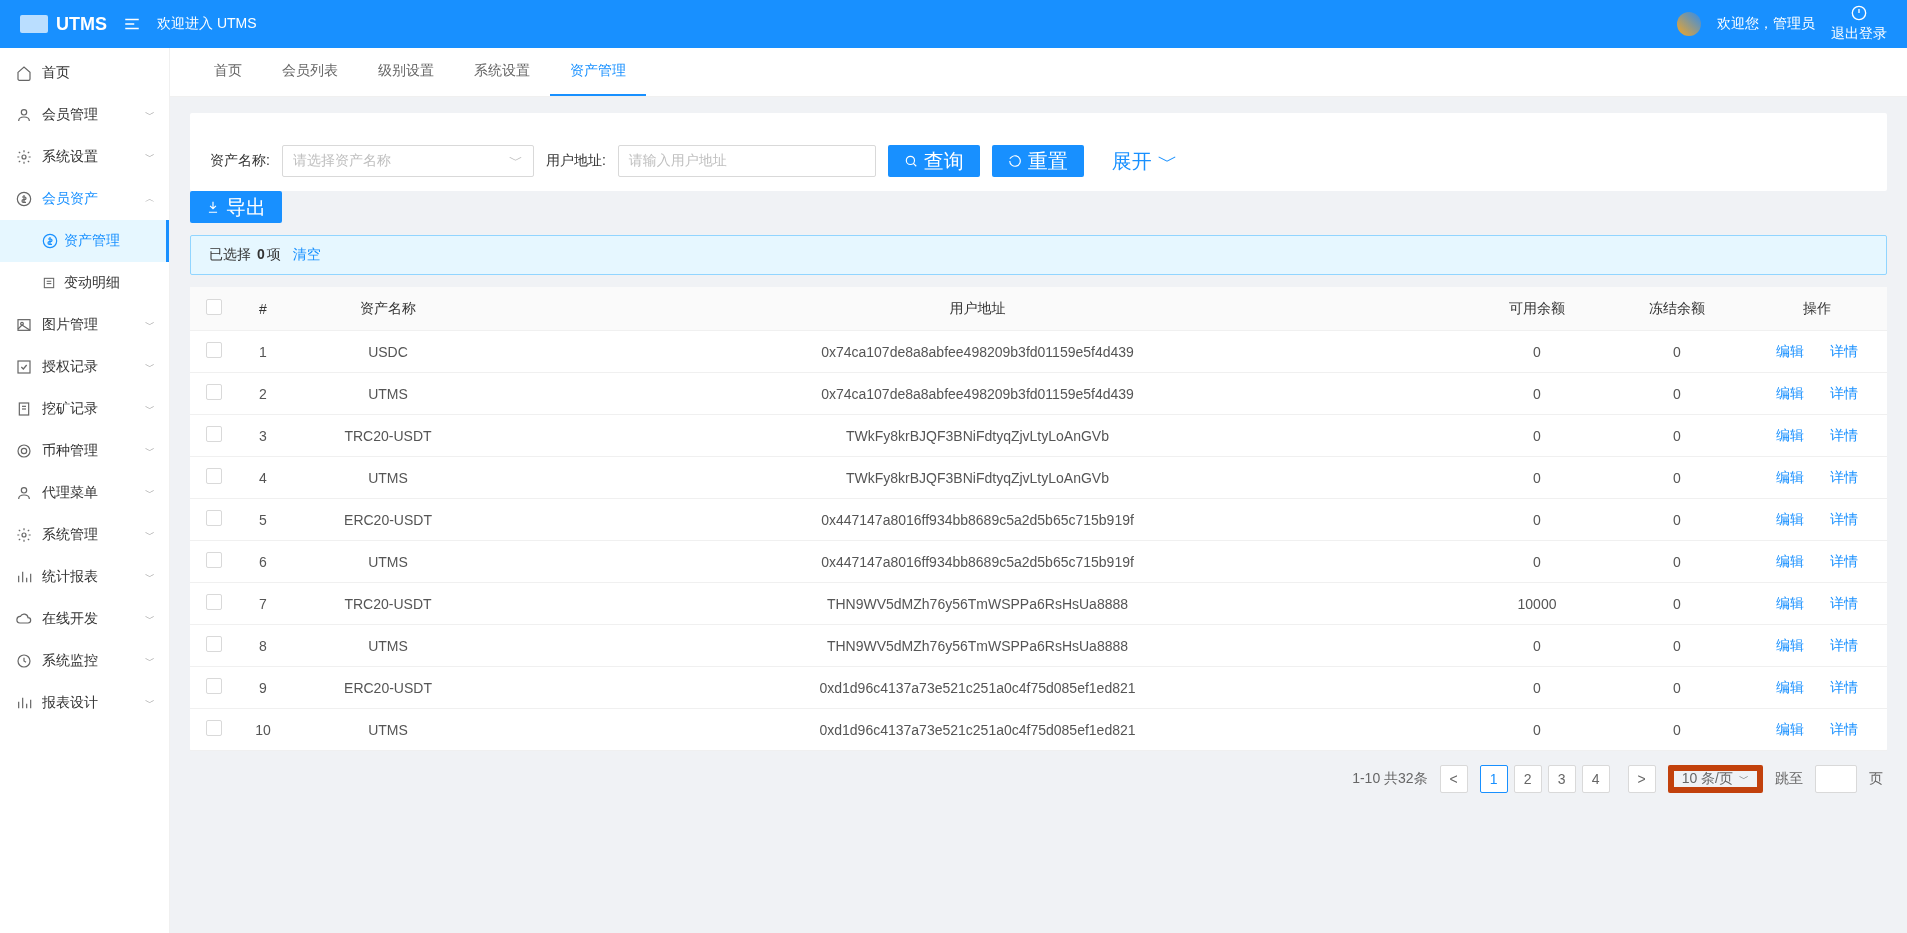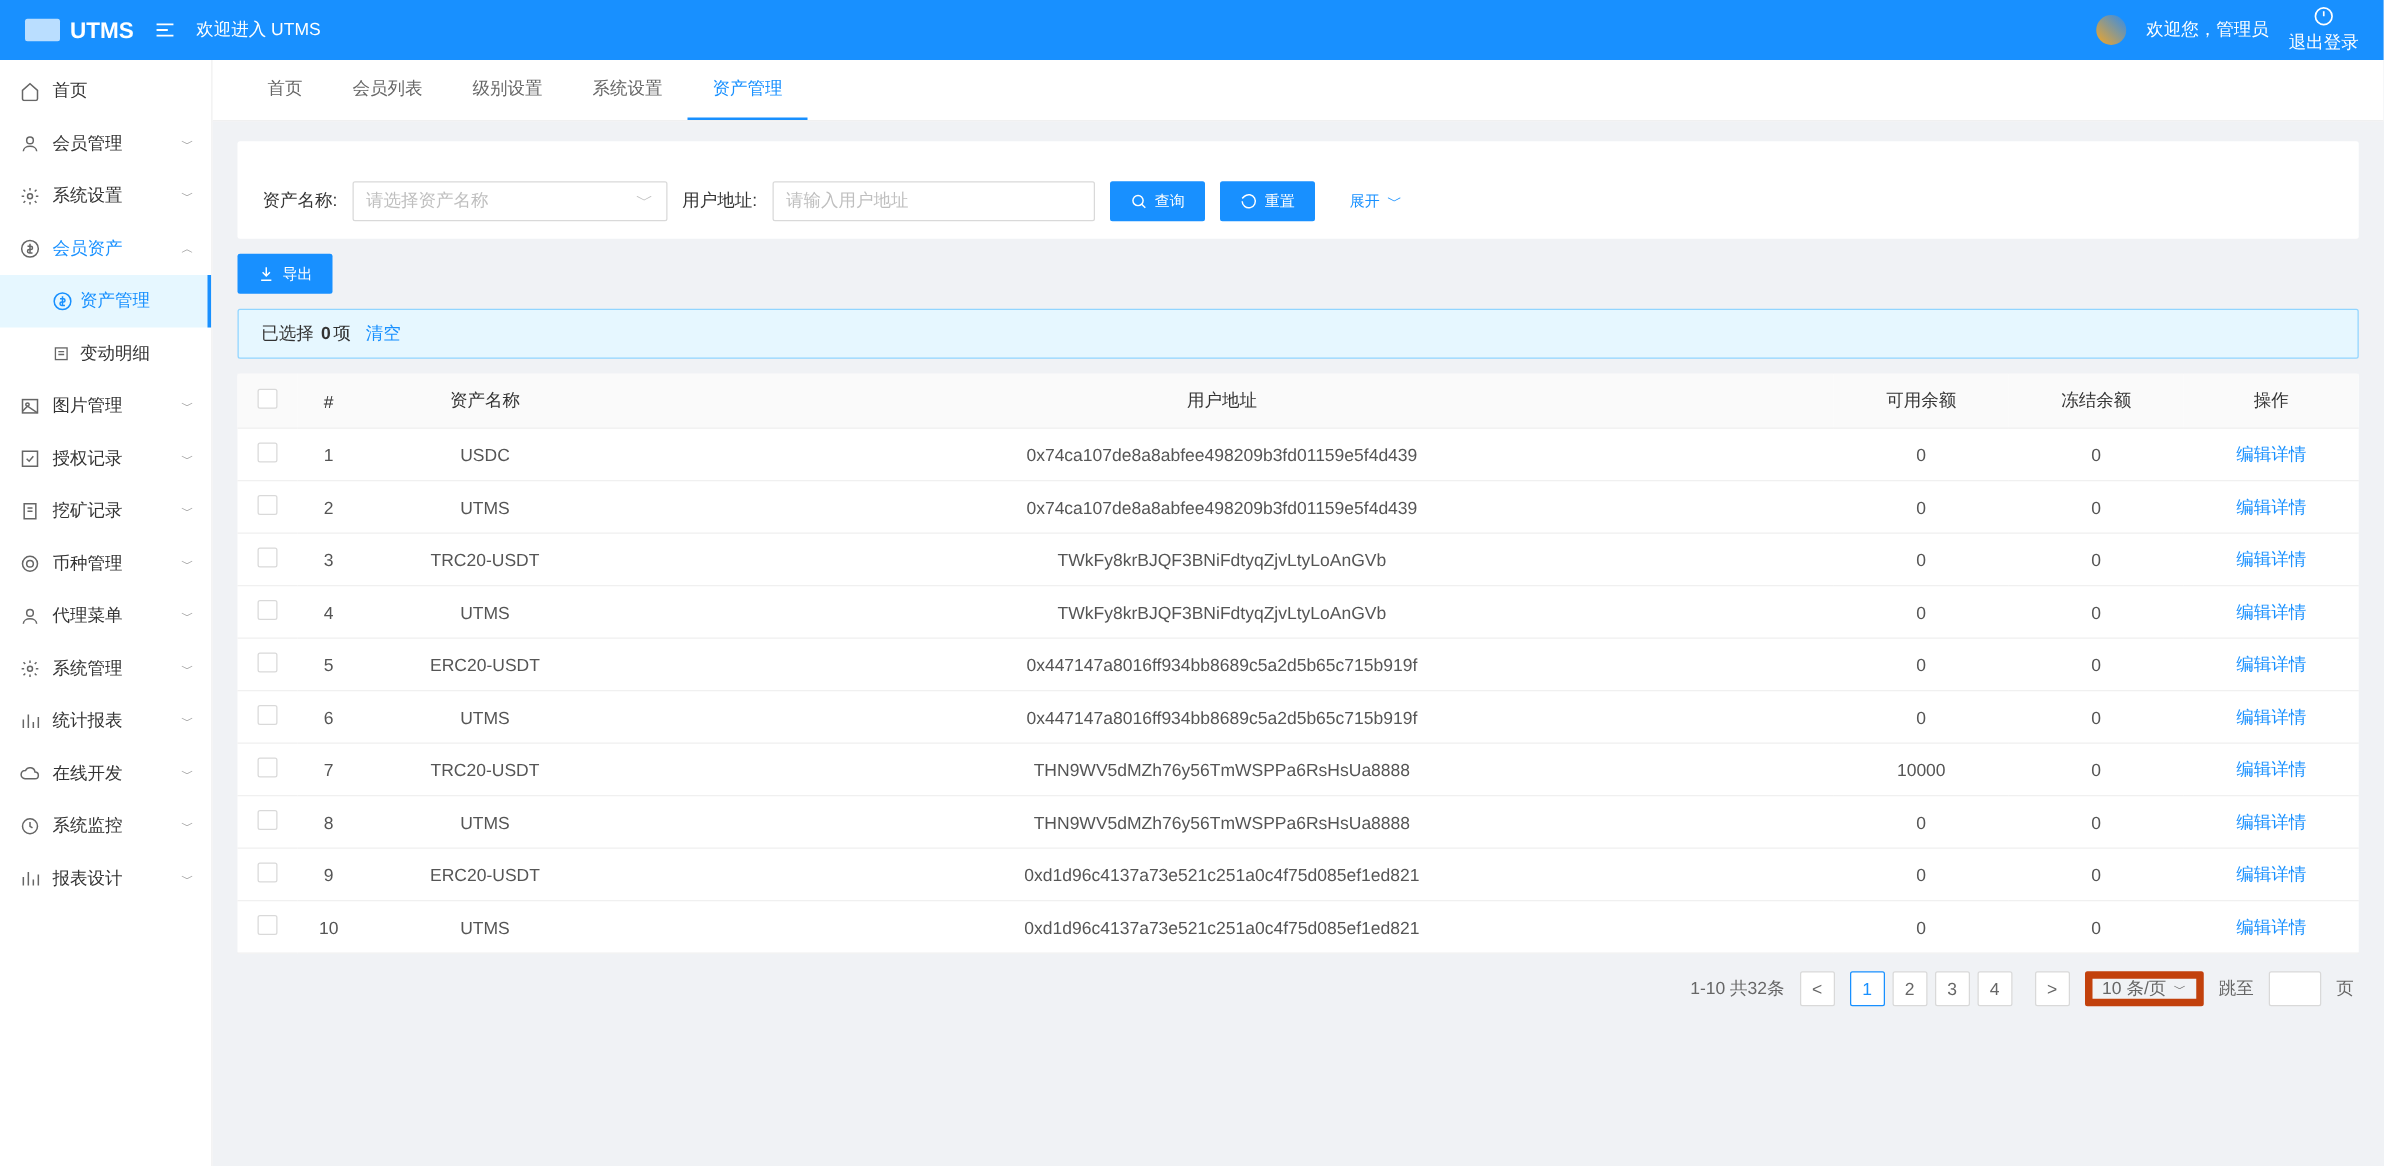--- a/index.html
+++ b/index.html
@@ -18,36 +18,36 @@
 .menu-item.active { color: #1890ff; }
 .submenu-item { padding: 12px 16px 12px 42px; cursor: pointer; color: #333; display: flex; align-items:center; gap:8px; }
 .submenu-item .icon { width:14px; color:#666; }
 .submenu-item.active { background: #e6f7ff; color: #1890ff; border-right: 3px solid #1890ff; }
 .submenu-item.active .icon { color:#1890ff; }
 .main { flex: 1; display: flex; flex-direction: column; overflow: hidden; }
 .tabs { background: #fff; display: flex; padding: 0 24px; border-bottom: 1px solid #f0f0f0; }
 .tab { padding: 14px 20px; cursor: pointer; color: #666; border-bottom: 2px solid transparent; }
 .tab.active { color: #1890ff; border-bottom-color: #1890ff; }
 .content { flex: 1; padding: 16px 20px; overflow-y: auto; }
-.filter-bar { background: #fff; padding: 32px 20px 14px; border-radius: 2px; display: flex; align-items: center; gap: 12px; flex-wrap: wrap; margin-bottom: 12px; }
+.filter-bar { background: #fff; padding: 32px 20px 14px; border-radius: 2px; display: flex; align-items: center; gap: 12px; flex-wrap: wrap; }
 .field-label { color: #333; }
 .select, .input { border: 1px solid #d9d9d9; border-radius: 2px; padding: 5px 10px; height: 32px; background: #fff; color: #bfbfbf; display: flex; align-items: center; justify-content: space-between; }
 .select { width: 252px; }
 .input { width: 258px; }
-.btn { height: 32px; padding: 0 16px; border-radius: 2px; border: none; cursor: pointer; display: inline-flex; align-items: center; gap: 6px; font-size: 12px; }
+.btn { height: 32px; padding: 0 16px; border-radius: 2px; border: none; cursor: pointer; display: inline-flex; align-items: center; gap: 6px; font-size: 20px; }
 .btn-primary { background: #1890ff; color: #fff; }
 .btn-link { color: #1890ff; background: none; align-items: center; }
 .export-bar { margin-bottom: 12px; }
 .alert { background: #e6f7ff; border: 1px solid #91d5ff; border-radius: 2px; padding: 10px 18px; margin-bottom: 12px; display: flex; gap: 12px; align-items:center; }
 .alert .clear { color: #1890ff; cursor: pointer; }
 .table { background: #fff; border-radius: 2px; width: 100%; border-collapse: collapse; }
 .table th { background: #fafafa; padding: 12px 8px; font-weight: 500; color: #333; border-bottom: 1px solid #f0f0f0; text-align: center; }
 .table td { padding: 11px 8px; border-bottom: 1px solid #f0f0f0; text-align: center; color: #555; }
 .checkbox { width: 16px; height: 16px; border: 1px solid #d9d9d9; border-radius: 2px; display: inline-block; background:#fff; }
-.row-actions a { color: #1890ff; margin: 0 0; cursor: pointer; text-decoration: none; }
+.row-actions a { color: #1890ff; margin: 0 13px; cursor: pointer; text-decoration: none; }
 .pagination { display: flex; justify-content: flex-end; align-items: center; gap: 12px; padding: 14px 4px; color: #666; }
 .page-btn { min-width: 28px; height: 28px; border: 1px solid #d9d9d9; background: #fff; border-radius: 2px; display:inline-flex; align-items:center; justify-content:center; cursor:pointer; color:#666; }
 .page-btn.active { border-color: #1890ff; color: #1890ff; }
 .page-select { border: 6px solid #c2410c; height: 28px; padding: 0 8px; border-radius: 2px; display:inline-flex; align-items:center; gap:6px; }
 .jump-input { width: 42px; height: 28px; border: 1px solid #d9d9d9; border-radius: 2px; padding: 0 4px; }
 .collapse-icon { cursor: pointer; color:#fff; display:inline-flex; }
 .logout { display:flex; align-items:center; gap:4px; cursor:pointer;flex-direction:column; }
 svg { display:block; }
 </style>
 </head>

